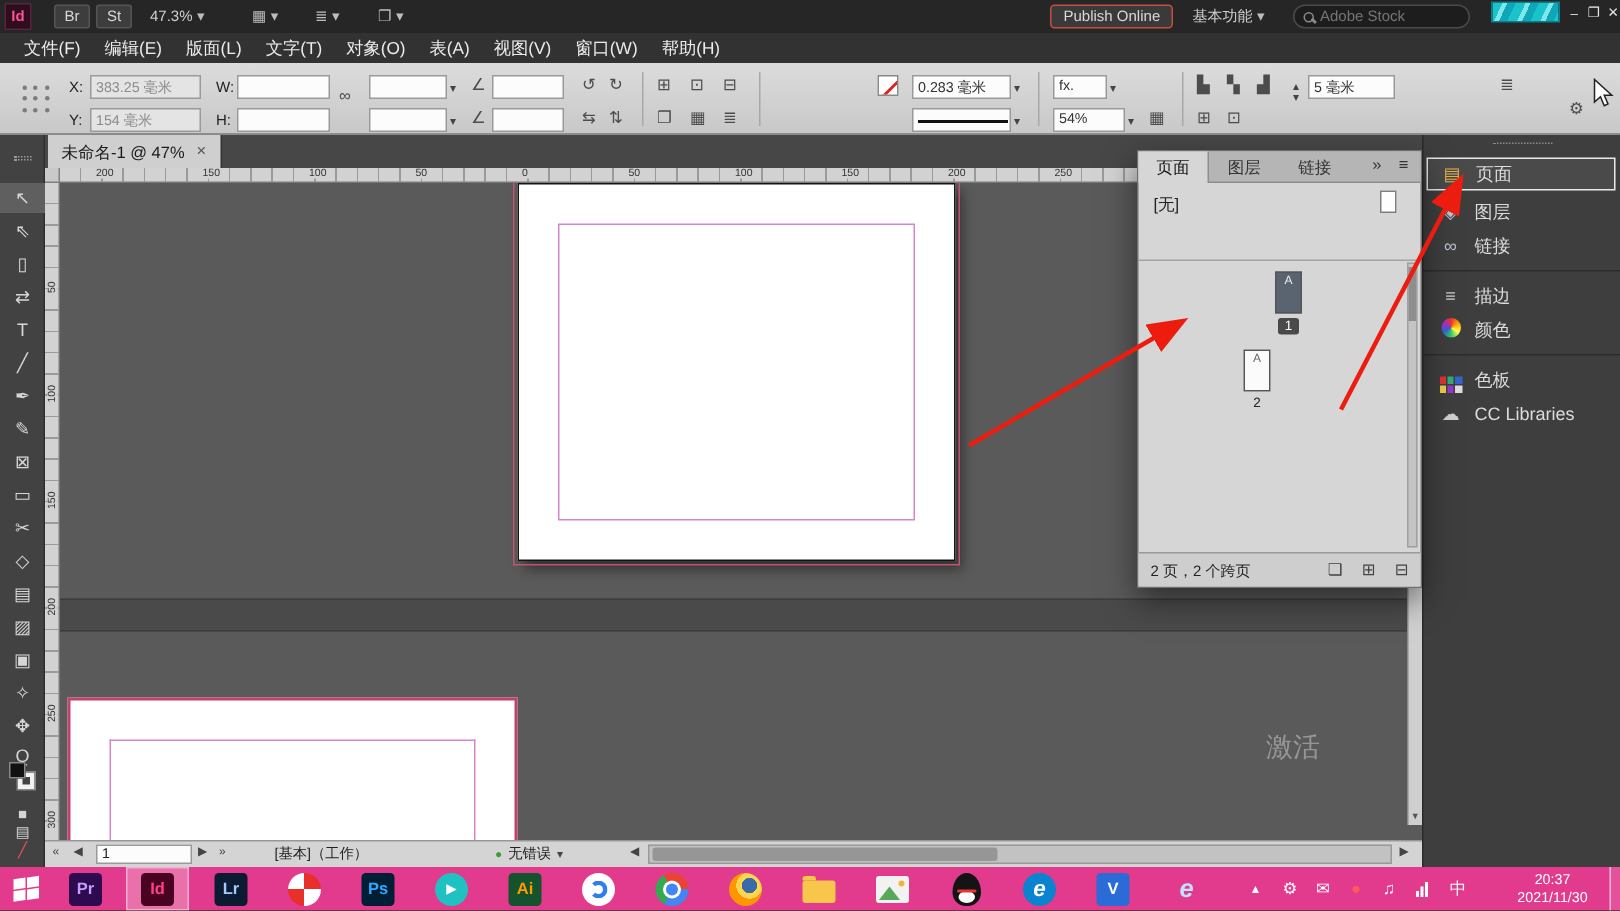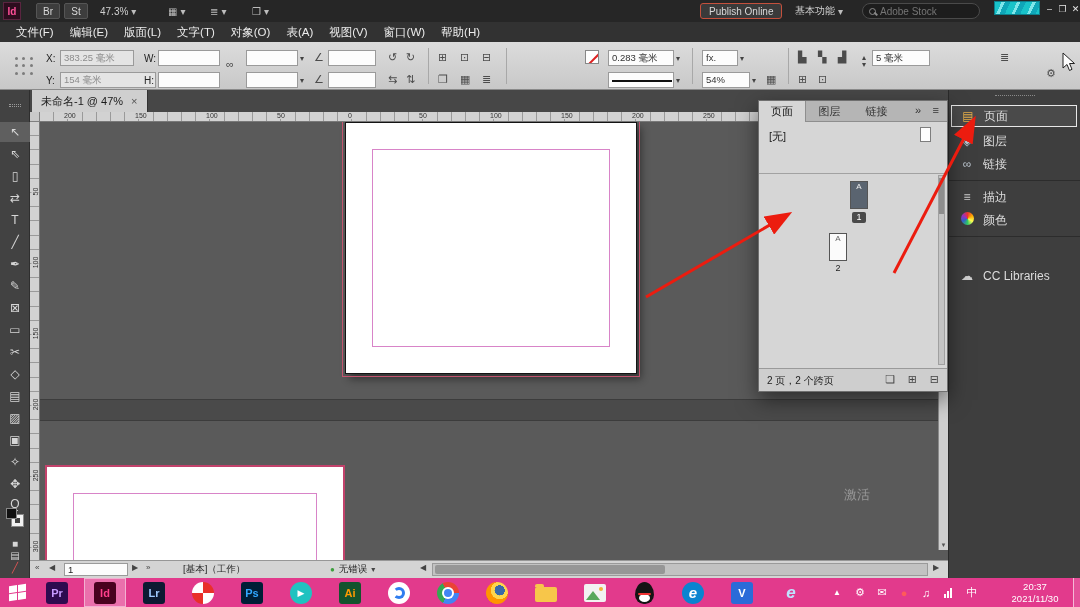--- a/index.html
+++ b/index.html
@@ -110,21 +110,21 @@
   .dicon { width:16px; text-align:center; font-size:12px; }
   .coloricon { width:13px; height:13px; border-radius:50%; background:conic-gradient(#e33,#fa0,#ff5,#3c6,#36c,#93c,#e33); }
   .swatchicon { width:15px; height:11px; display:grid; grid-template-columns:1fr 1fr 1fr; gap:1px; }
   .swatchicon i { display:block; }
   .ddiv { position:absolute; left:0; width:132px; height:1px; background:#2c2c2c; }
 
   
   #arrows { position:absolute; left:0; top:0; z-index:60; pointer-events:none; }
   #cursor { position:absolute; left:1062px; top:52px; z-index:65; pointer-events:none; }
   #watermark { position:absolute; left:798px; top:478px; width:250px; height:100px; z-index:55; pointer-events:none; }
-  #watermark .act { position:absolute; left:46px; top:8px; font-size:13px; color:rgba(200,200,200,.55); }
+  #watermark .act { position:absolute; left:46px; top:8px; font-size:18px; color:rgba(200,200,200,.55); }
   .wmrow { position:absolute; left:10px; top:20px; display:flex; align-items:center; gap:3px; }
   .wmtxt { font-size:33px; font-weight:bold; color:#efefef; text-shadow:0 2px 3px rgba(0,0,0,.45); letter-spacing:-1px; }
   .wmsite { position:absolute; left:56px; top:70px; font-size:18px; color:#ececec; text-shadow:0 1px 3px rgba(0,0,0,.45); }
 
   
   #taskbar { position:absolute; left:0; top:578px; width:1080px; height:29px; background:#e23a8c; z-index:70; }
   .startbtn { position:absolute; left:0; top:0; width:34px; height:29px; display:flex; align-items:center; justify-content:center; }
   .winlogo { display:grid; grid-template:7px 7px / 8px 8px; gap:1px; transform:skewY(-8deg); }
   .winlogo i { background:#fff; display:block; }
   .app { position:absolute; top:0; width:42px; height:29px; display:flex; align-items:center; justify-content:center; }
@@ -213,21 +213,21 @@
         <i></i>
         <i></i>
         <i></i>
         <i></i>
         <i></i>
         <i></i>
       </div>
     <span class="cl" style="left:46px;top:11px">X:</span>
     <div class="cfield dis" style="left:60px;top:8px;width:74px"><span>383.25 毫米</span></div>
     <span class="cl" style="left:46px;top:33px">Y:</span>
-    <div class="cfield dis" style="left:60px;top:30px;width:96px"><span>154 毫米</span></div>
+    <div class="cfield dis" style="left:60px;top:30px;width:74px"><span>154 毫米</span></div>
     <span class="cl" style="left:144px;top:11px">W:</span>
     <div class="cfield" style="left:158px;top:8px;width:62px"></div>
     <span class="cl" style="left:144px;top:33px">H:</span>
     <div class="cfield" style="left:158px;top:30px;width:62px"></div>
     <span class="cicon" style="left:226px;top:17px">∞</span>
     <div class="cfield" style="left:246px;top:8px;width:52px"></div>
     <span class="chev" style="left:300px;top:12px">▾</span>
     <div class="cfield" style="left:246px;top:30px;width:52px"></div>
     <span class="chev" style="left:300px;top:34px">▾</span>
     <span class="cicon" style="left:314px;top:10px">∠</span>
@@ -407,20 +407,31 @@
     <div class="ddiv" style="top:90px"></div>
     <div class="dockitem" style="top:96px">
       <span class="dicon" style="color:#cfcfcf">≡</span>
       <span>描边</span>
     </div>
     <div class="dockitem" style="top:119px">
       <span class="dicon"><span class="coloricon" style="display:inline-block"></span></span>
       <span>颜色</span>
     </div>
     <div class="ddiv" style="top:146px"></div>
+    <div class="dockitem" style="top:152px">
+      <span class="dicon"><span class="swatchicon" style="display:inline-grid">
+            <i style="background:#d33"></i>
+            <i style="background:#3a7"></i>
+            <i style="background:#36c"></i>
+            <i style="background:#ec4"></i>
+            <i style="background:#93c"></i>
+            <i style="background:#ddd"></i>
+          </span></span>
+      <span>色板</span>
+    </div>
     <div class="dockitem" style="top:175px">
       <span class="dicon" style="color:#cfcfcf">☁</span>
       <span>CC Libraries</span>
     </div>
   </div>
 
   <svg id="arrows" width="1080" height="607">
     <defs>
       <marker id="ah" markerWidth="9" markerHeight="7" refX="7" refY="3.5" orient="auto">
         <path d="M0,0 L9,3.5 L0,7 z" fill="#ec1c0f"></path>

